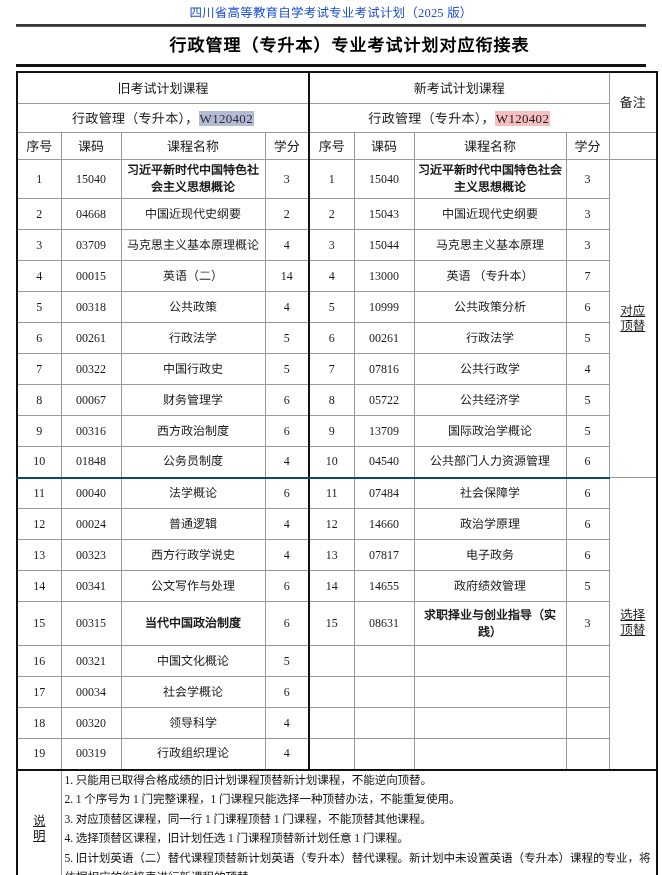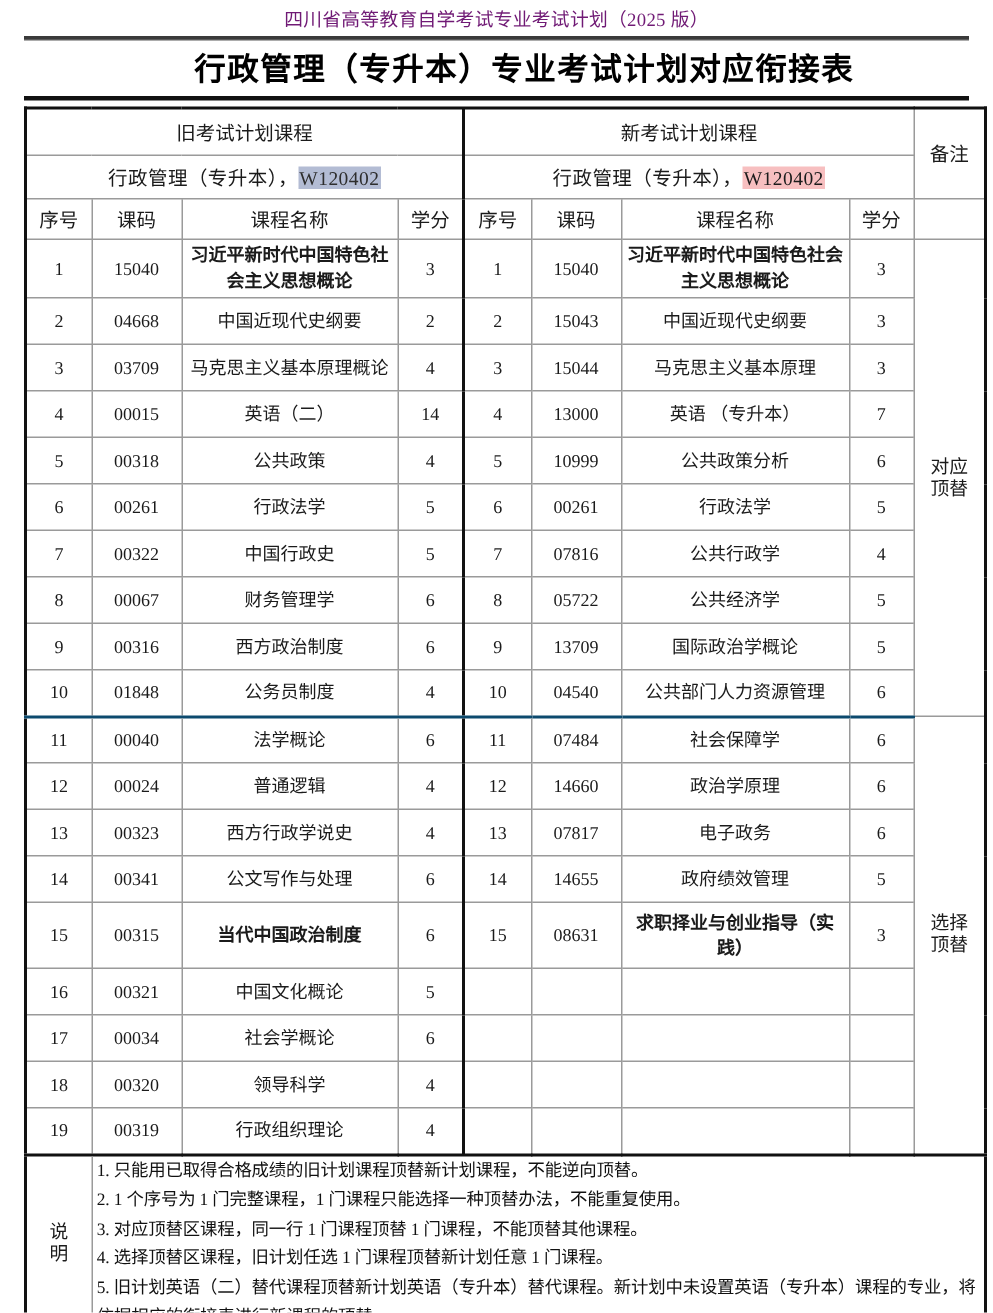--- a/index.html
+++ b/index.html
@@ -20,37 +20,37 @@
     width: 662px;
     height: 875px;
     box-sizing: border-box;
   }
 
   
   .running-head {
     text-align: center;
     font-size: 12.5px;
     letter-spacing: .2px;
-    color: #701a75;
+    color: #1d4ed8;
     padding-top: 5px;
     line-height: 16px;
     white-space: nowrap;
   }
   .head-rule {
     margin: 3px 16px 0 16px;
     border-top: 2px solid #3a3a3a;
     border-bottom: 1px solid #5a5a5a;
     height: 2px;
     box-sizing: border-box;
   }
 
   
   .doc-title {
     text-align: center;
-    font-size: 21px;
+    font-size: 17px;
     font-weight: bold;
     letter-spacing: 1px;
     line-height: 34px;
     margin-top: 2px;
     white-space: nowrap;
     color: #000;
     padding-left: 37px;
   }
   .title-rule {
     margin: 1px 16px 0 16px;
@@ -116,20 +116,21 @@
     border-top: 2px solid #111;
   }
 
   
   .vdiv-l { border-left: 2px solid #111 !important; }
 
   .remark {
     font-size: 12.5px;
     line-height: 19px;
     white-space: pre-line;
+    text-decoration: underline;
   }
 
   .note-label {
     width: 32px;
     font-size: 12.5px;
     line-height: 22px;
     letter-spacing: 0;
     white-space: pre-line;
   }
   .notes-cell {

